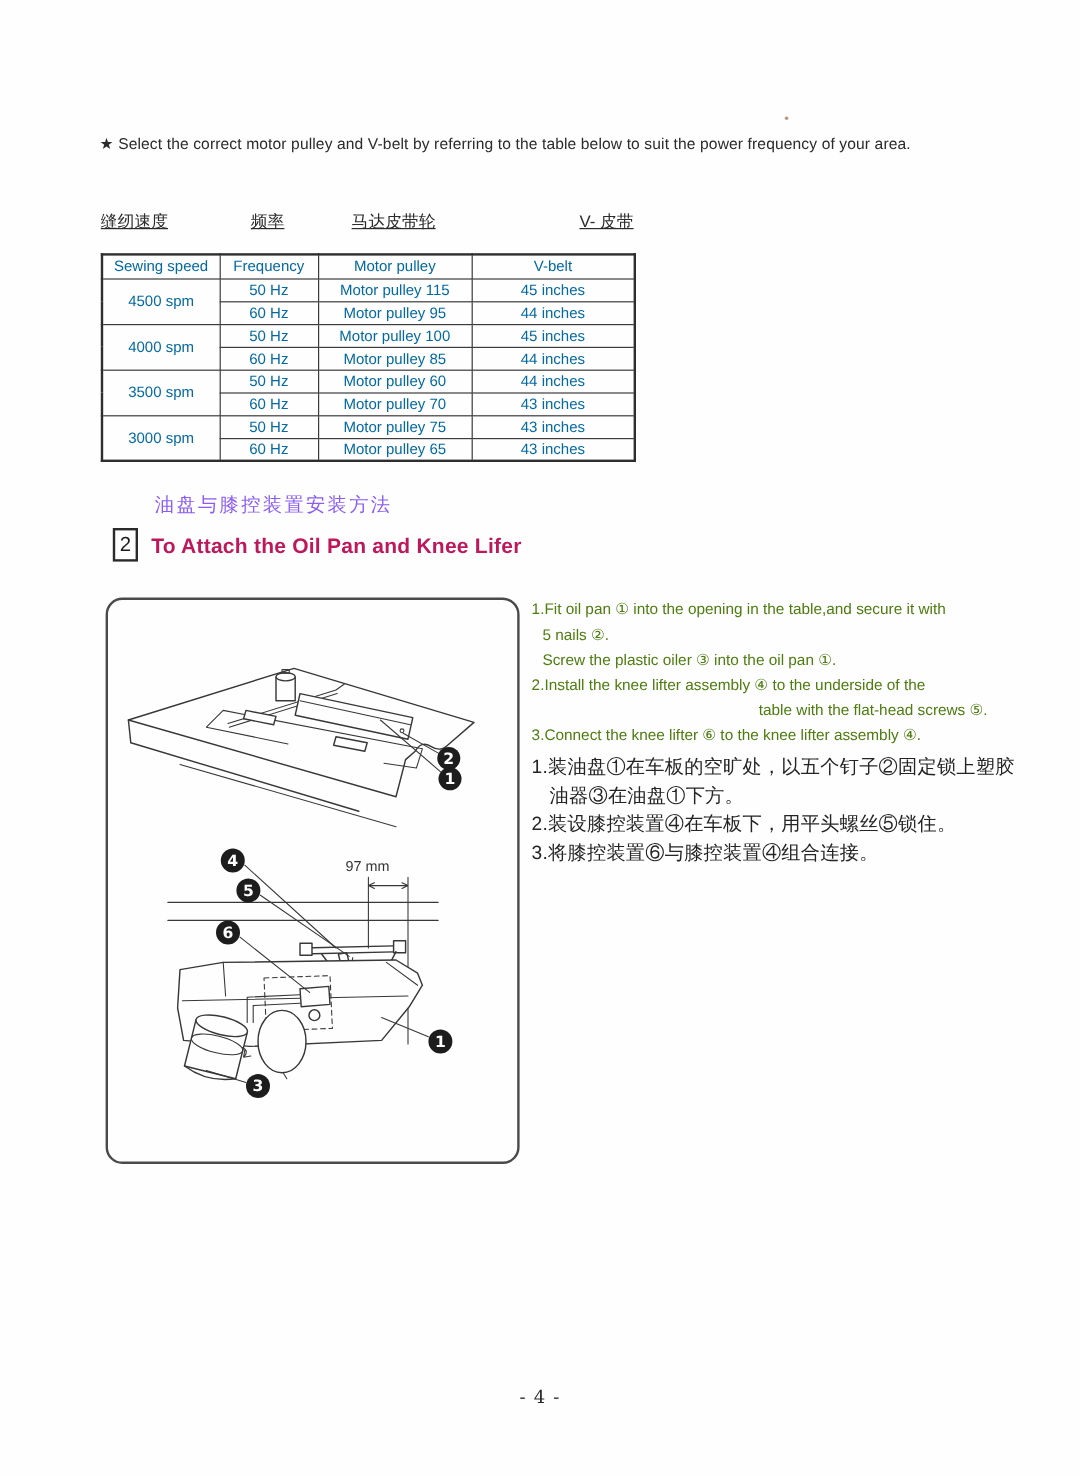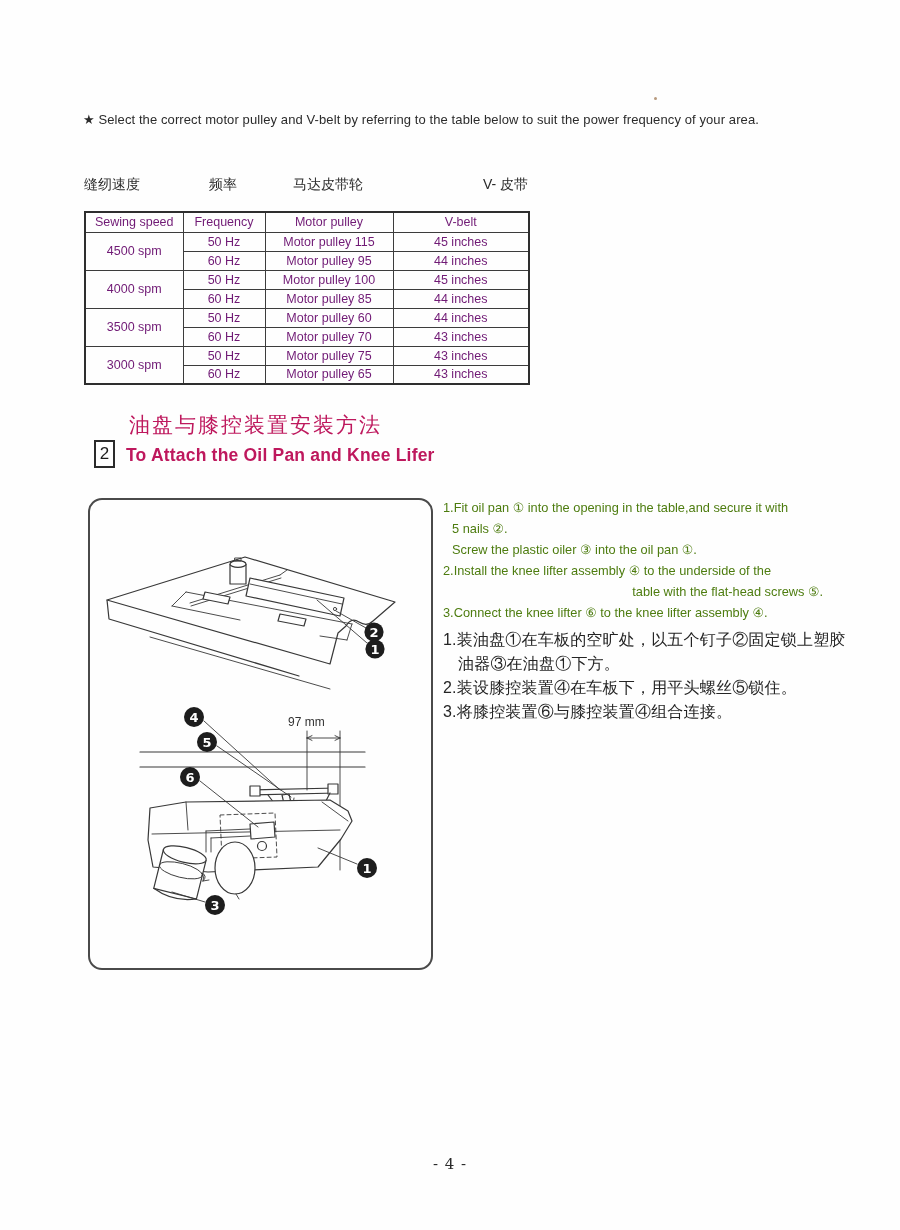--- a/index.html
+++ b/index.html
@@ -9,36 +9,36 @@
     background:#fefefe; margin:0 auto; overflow:hidden;
     font-family:"Liberation Sans", sans-serif; color:#222;
   }
   
   .intro { position:absolute; left:83px; top:112px; font-size:13px; color:#2b2b2b; }
   .intro .zh { margin-bottom:8px; letter-spacing:.3px; }
   .intro .en { letter-spacing:.1px; }
 
   
   .tbl-caption { position:absolute; left:84px; top:176px; width:444px; display:flex; font-size:14px; color:#2b2b2b; }
-  .tbl-caption span { display:block; text-align:center; }
+  .tbl-caption span { display:block; text-align:center;text-decoration:underline; }
   .tbl-caption .c0 { width:98px; text-align:left; }
   .tbl-caption .c1 { width:82px; }
   .tbl-caption .c2 { width:128px; }
   .tbl-caption .c3 { width:136px;text-align:right; }
 
   
   table.pulley { position:absolute; left:84px; top:211px; border-collapse:collapse; table-layout:fixed;
-    width:444px; font-size:12.5px; color:#701a75; }
+    width:444px; font-size:12.5px; color:#0369a1; }
   table.pulley td { border:1px solid #3c3c3c; height:19px; text-align:center; vertical-align:middle; padding:0; }
   table.pulley { border:2px solid #2e2e2e; }
   table.pulley tr.hdr td { height:20px; }
 
   
-  .sec-title-zh { position:absolute; left:129px; top:411px; font-size:21px; letter-spacing:2px;
-    font-family:"DejaVu Serif", serif; color:#be185d;text-align:center; }
+  .sec-title-zh { position:absolute; left:129px; top:411px; font-size:16px; letter-spacing:2px;
+    font-family:"DejaVu Serif", serif; color:#8b5cf6;text-align:center; }
   .sec-num { position:absolute; left:94px; top:440px; width:21px; height:28px; border:2px solid #2a2a2a;
     display:flex; align-items:center; justify-content:center; font-size:17px; color:#1c1c1c; }
   .sec-title-en { position:absolute; left:126px; top:445px; font-size:17.5px; font-weight:bold; color:#be185d; letter-spacing:.2px; }
 
   
   .figure { position:absolute; left:88px; top:498px; width:345px; height:472px;
     border:2px solid #4a4a4a; border-radius:14px; background:#fefefe; }
   .figure svg { position:absolute; left:0; }
   .fig-top { top:0; }
   .fig-bottom { top:200px; }

